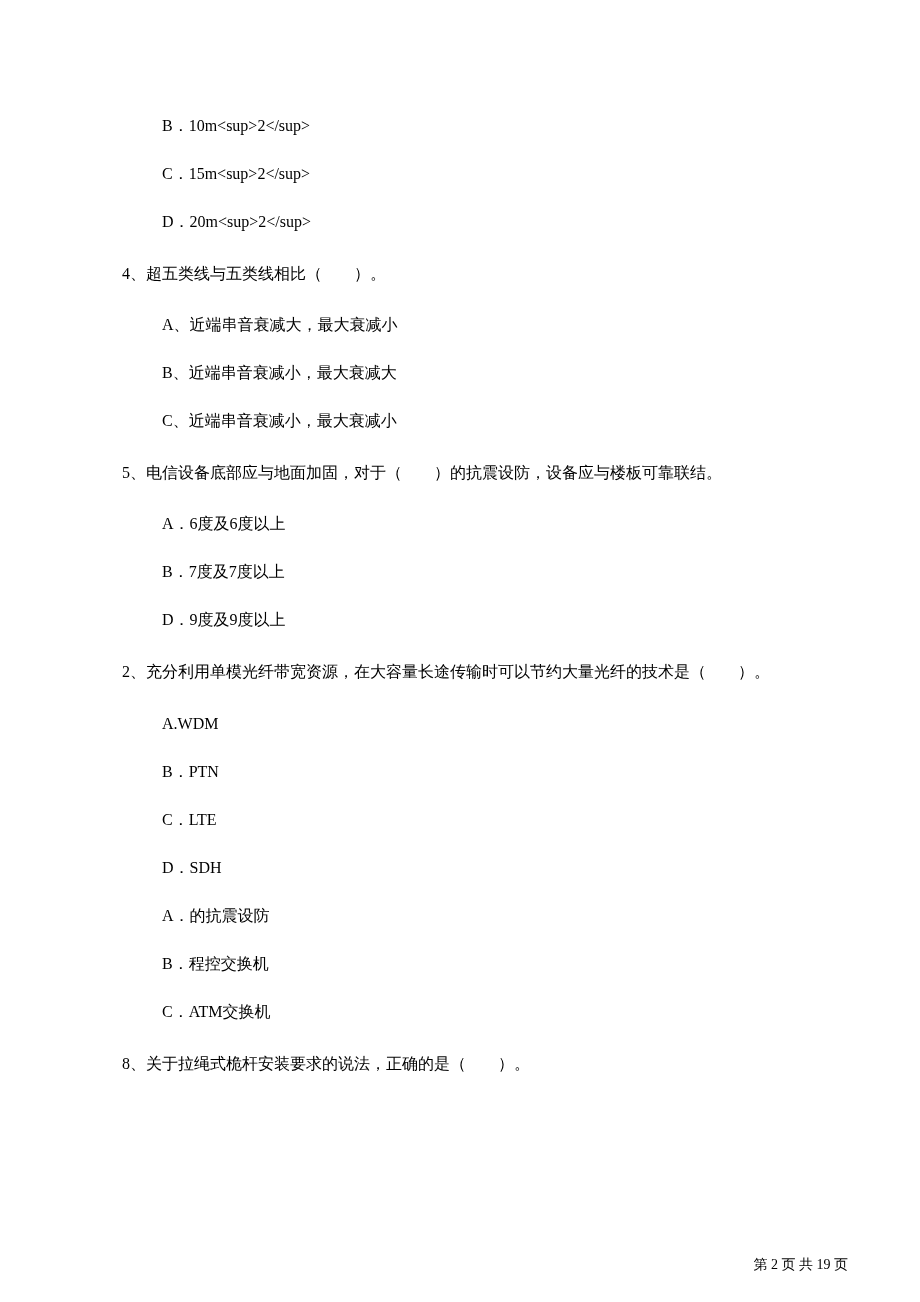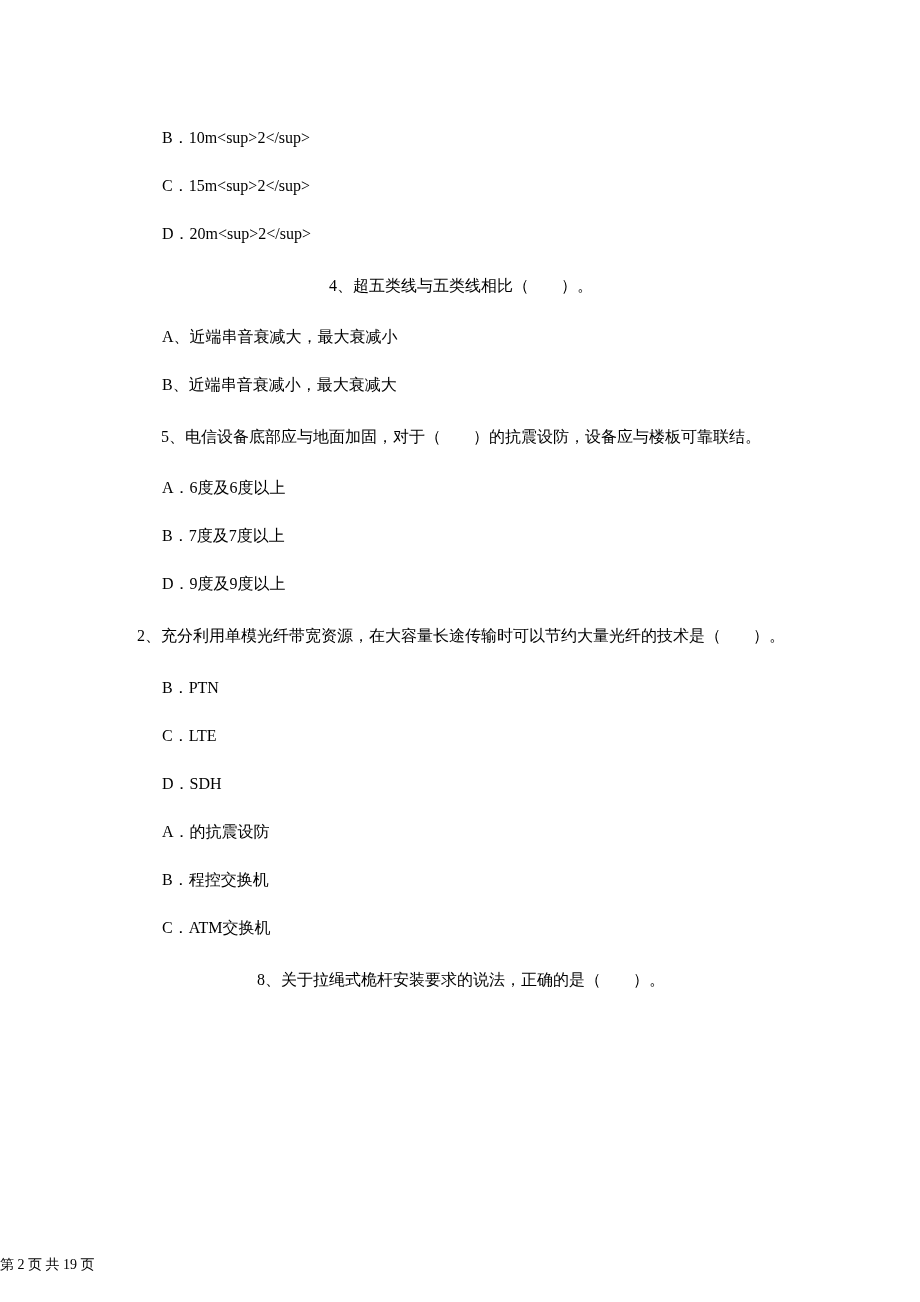--- a/index.html
+++ b/index.html
@@ -10,56 +10,57 @@
     background: #ffffff;
     font-family: "SimSun", "宋体", serif;
     color: #000000;
     font-size: 16px;
     position: relative;
   }
   .page {
     padding: 110px 120px 0 122px;
   }
   .option {
-    margin: 16px 0 24px 40px;
+    margin: 4px 0 24px 40px;
     line-height: 1.5;
   }
   .question {
     margin: 16px 0 24px 0;
     line-height: 1.95;
-    text-align: center;
   }
   .footer {
     position: absolute;
     bottom: 28px;
     left: 0;
     width: 848px;
-    text-align: left;
+    text-align: right;
     font-size: 14px;
   }
 </style>
 </head>
 <body>
 
 <div class="page">
 
   <div class="option">B．10m&lt;sup&gt;2&lt;/sup&gt;</div>
   <div class="option">C．15m&lt;sup&gt;2&lt;/sup&gt;</div>
   <div class="option">D．20m&lt;sup&gt;2&lt;/sup&gt;</div>
 
   <div class="question">4、超五类线与五类线相比（　　）。</div>
   <div class="option">A、近端串音衰减大，最大衰减小</div>
   <div class="option">B、近端串音衰减小，最大衰减大</div>
+  <div class="option">C、近端串音衰减小，最大衰减小</div>
 
   <div class="question">5、电信设备底部应与地面加固，对于（　　）的抗震设防，设备应与楼板可靠联结。</div>
   <div class="option">A．6度及6度以上</div>
   <div class="option">B．7度及7度以上</div>
   <div class="option">D．9度及9度以上</div>
 
   <div class="question">2、充分利用单模光纤带宽资源，在大容量长途传输时可以节约大量光纤的技术是（　　）。</div>
+  <div class="option">A.WDM</div>
   <div class="option">B．PTN</div>
   <div class="option">C．LTE</div>
   <div class="option">D．SDH</div>
 
   <div class="option">A．的抗震设防</div>
   <div class="option">B．程控交换机</div>
   <div class="option">C．ATM交换机</div>
 
   <div class="question">8、关于拉绳式桅杆安装要求的说法，正确的是（　　）。</div>
 

